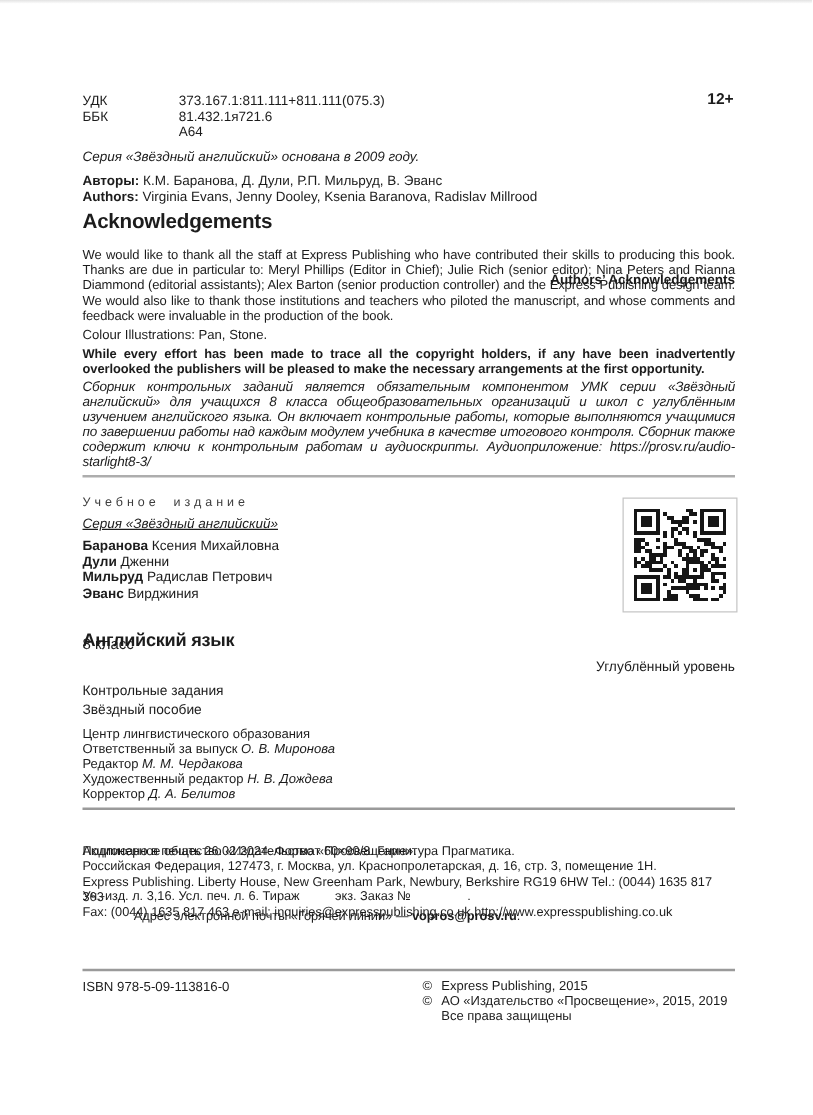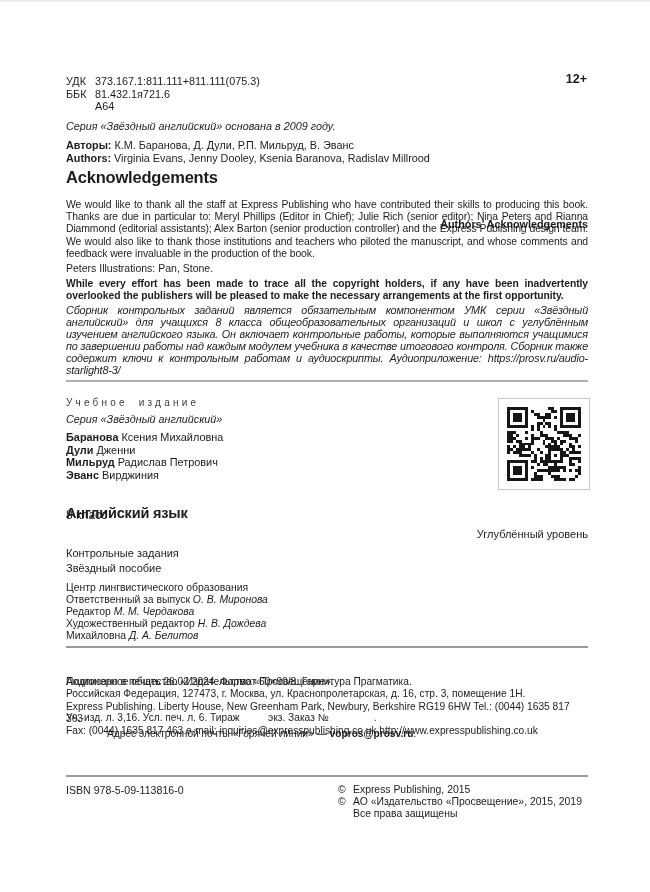--- a/index.html
+++ b/index.html
@@ -8,21 +8,21 @@
     font-family:"Liberation Sans","DejaVu Sans",sans-serif;color:#1c1c1c;
   }
   .page::before{content:"";position:absolute;left:0;top:0;right:0;height:3px;
     background:linear-gradient(#e3e3e3,rgba(255,255,255,0));pointer-events:none;}
   .abs{position:absolute;left:66px;width:522px;}
   .sm{font-size:10.2px;line-height:12px;}
   .it{font-style:italic;}
   .b{font-weight:bold;text-align:right;}
   .just{text-align:justify;}
   .pre{white-space:pre-wrap;}
-  .codes-row{display:flex;font-size:10.8px;line-height:12.6px;}
+  .codes-row{display:flex;font-size:10.8px;line-height:12.6px;gap:48px;}
   .codes-label{width:29px;flex:0 0 29px;}
   .age-badge{position:absolute;right:63px;top:72px;font-weight:bold;font-size:12.5px;}
   .ack-title{font-size:16.5px;line-height:18px;font-weight:bold;letter-spacing:-0.2px;}
   .body-par{font-size:10.4px;line-height:12.2px;letter-spacing:-0.1px;}
   .notice{font-size:10.3px;line-height:12.4px;font-weight:bold;letter-spacing:-0.05px;}
   .annot{font-size:10.8px;line-height:12px;font-style:italic;letter-spacing:-0.15px;}
   .rule{position:absolute;left:66px;width:522px;height:2px;background:#adadad;border:none;margin:0;}
   .rule.thin{height:1.5px;background:#9a9a9a;}
   .edition-type{font-size:10px;letter-spacing:3.2px;word-spacing:5px;color:#3d3d3d;}
   .name-row{font-size:10.9px;line-height:12.5px;}
@@ -69,30 +69,30 @@
     </div>
     <div>
       <span class="b">Authors:</span>
       <span>Virginia Evans, Jenny Dooley, Ksenia Baranova, Radislav Millrood</span>
     </div>
   </div>
 
   <div class="abs ack-title" style="top:168px;">Acknowledgements</div>
   <div class="abs b" style="top:187px;font-size:10.8px;margin-top:31px;">Authors’ Acknowledgements</div>
   <div class="abs body-par just" style="top:199px;">We would like to thank all the staff at Express Publishing who have contributed their skills to producing this book. Thanks are due in particular to: Meryl Phillips (Editor in Chief); Julie Rich (senior editor); Nina Peters and Rianna Diammond (editorial assistants); Alex Barton (senior production controller) and the Express Publishing design team. We would also like to thank those institutions and teachers who piloted the manuscript, and whose comments and feedback were invaluable in the production of the book.</div>
-  <div class="abs" style="top:262px;font-size:10.5px;">Peters Illustrations: Pan, Stone.</div>
+  <div class="abs" style="top:262px;font-size:10.5px;">Colour Illustrations: Pan, Stone.</div>
 
   <div class="abs notice just" style="top:278px;">While every effort has been made to trace all the copyright holders, if any have been inadvertently overlooked the publishers will be pleased to make the necessary arrangements at the first opportunity.</div>
 
   <div class="abs annot just" style="top:304px;">Сборник контрольных заданий является обязательным компонентом УМК серии «Звёздный английский» для учащихся 8 класса общеобразовательных организаций и школ с углублённым изучением английского языка. Он включает контрольные работы, которые выполняются учащимися по завершении работы над каждым модулем учебника в качестве итогового контроля. Сборник также содержит ключи к контрольным работам и аудиоскрипты. Аудиоприложение: https://prosv.ru/audio-starlight8-3/</div>
 
   <hr class="rule" style="top:380px;">
 
   <div class="abs edition-type" style="top:397px;">Учебное издание</div>
-  <div class="abs it" style="top:413px;font-size:10.8px;">Серия «Звёздный английский»</div>
+  <div class="abs it" style="top:413px;font-size:10.8px;text-decoration:underline;">Серия «Звёздный английский»</div>
 
   <div class="abs" style="top:431px;">
     <div class="name-row">
       <span class="b">Баранова</span>
       <span>Ксения Михайловна</span>
     </div>
     <div class="name-row">
       <span class="b">Дули</span>
       <span>Дженни</span>
     </div>
@@ -428,21 +428,21 @@
     </div>
     <div>
       <span>Редактор</span>
       <span class="it">М. М. Чердакова</span>
     </div>
     <div>
       <span>Художественный редактор</span>
       <span class="it">Н. В. Дождева</span>
     </div>
     <div>
-      <span>Михайловна</span>
+      <span>Корректор</span>
       <span class="it">Д. А. Белитов</span>
     </div>
   </div>
 
   <hr class="rule thin" style="top:646px;">
 
   <div class="abs sm pre" style="top:652px;">
     <div>Подписано в печать 26.02.2024. Формат 60×90/8. Гарнитура Прагматика.</div>
     <div>Уч.-изд. л. 3,16. Усл. печ. л. 6. Тираж          экз. Заказ №                .</div>
   </div>

